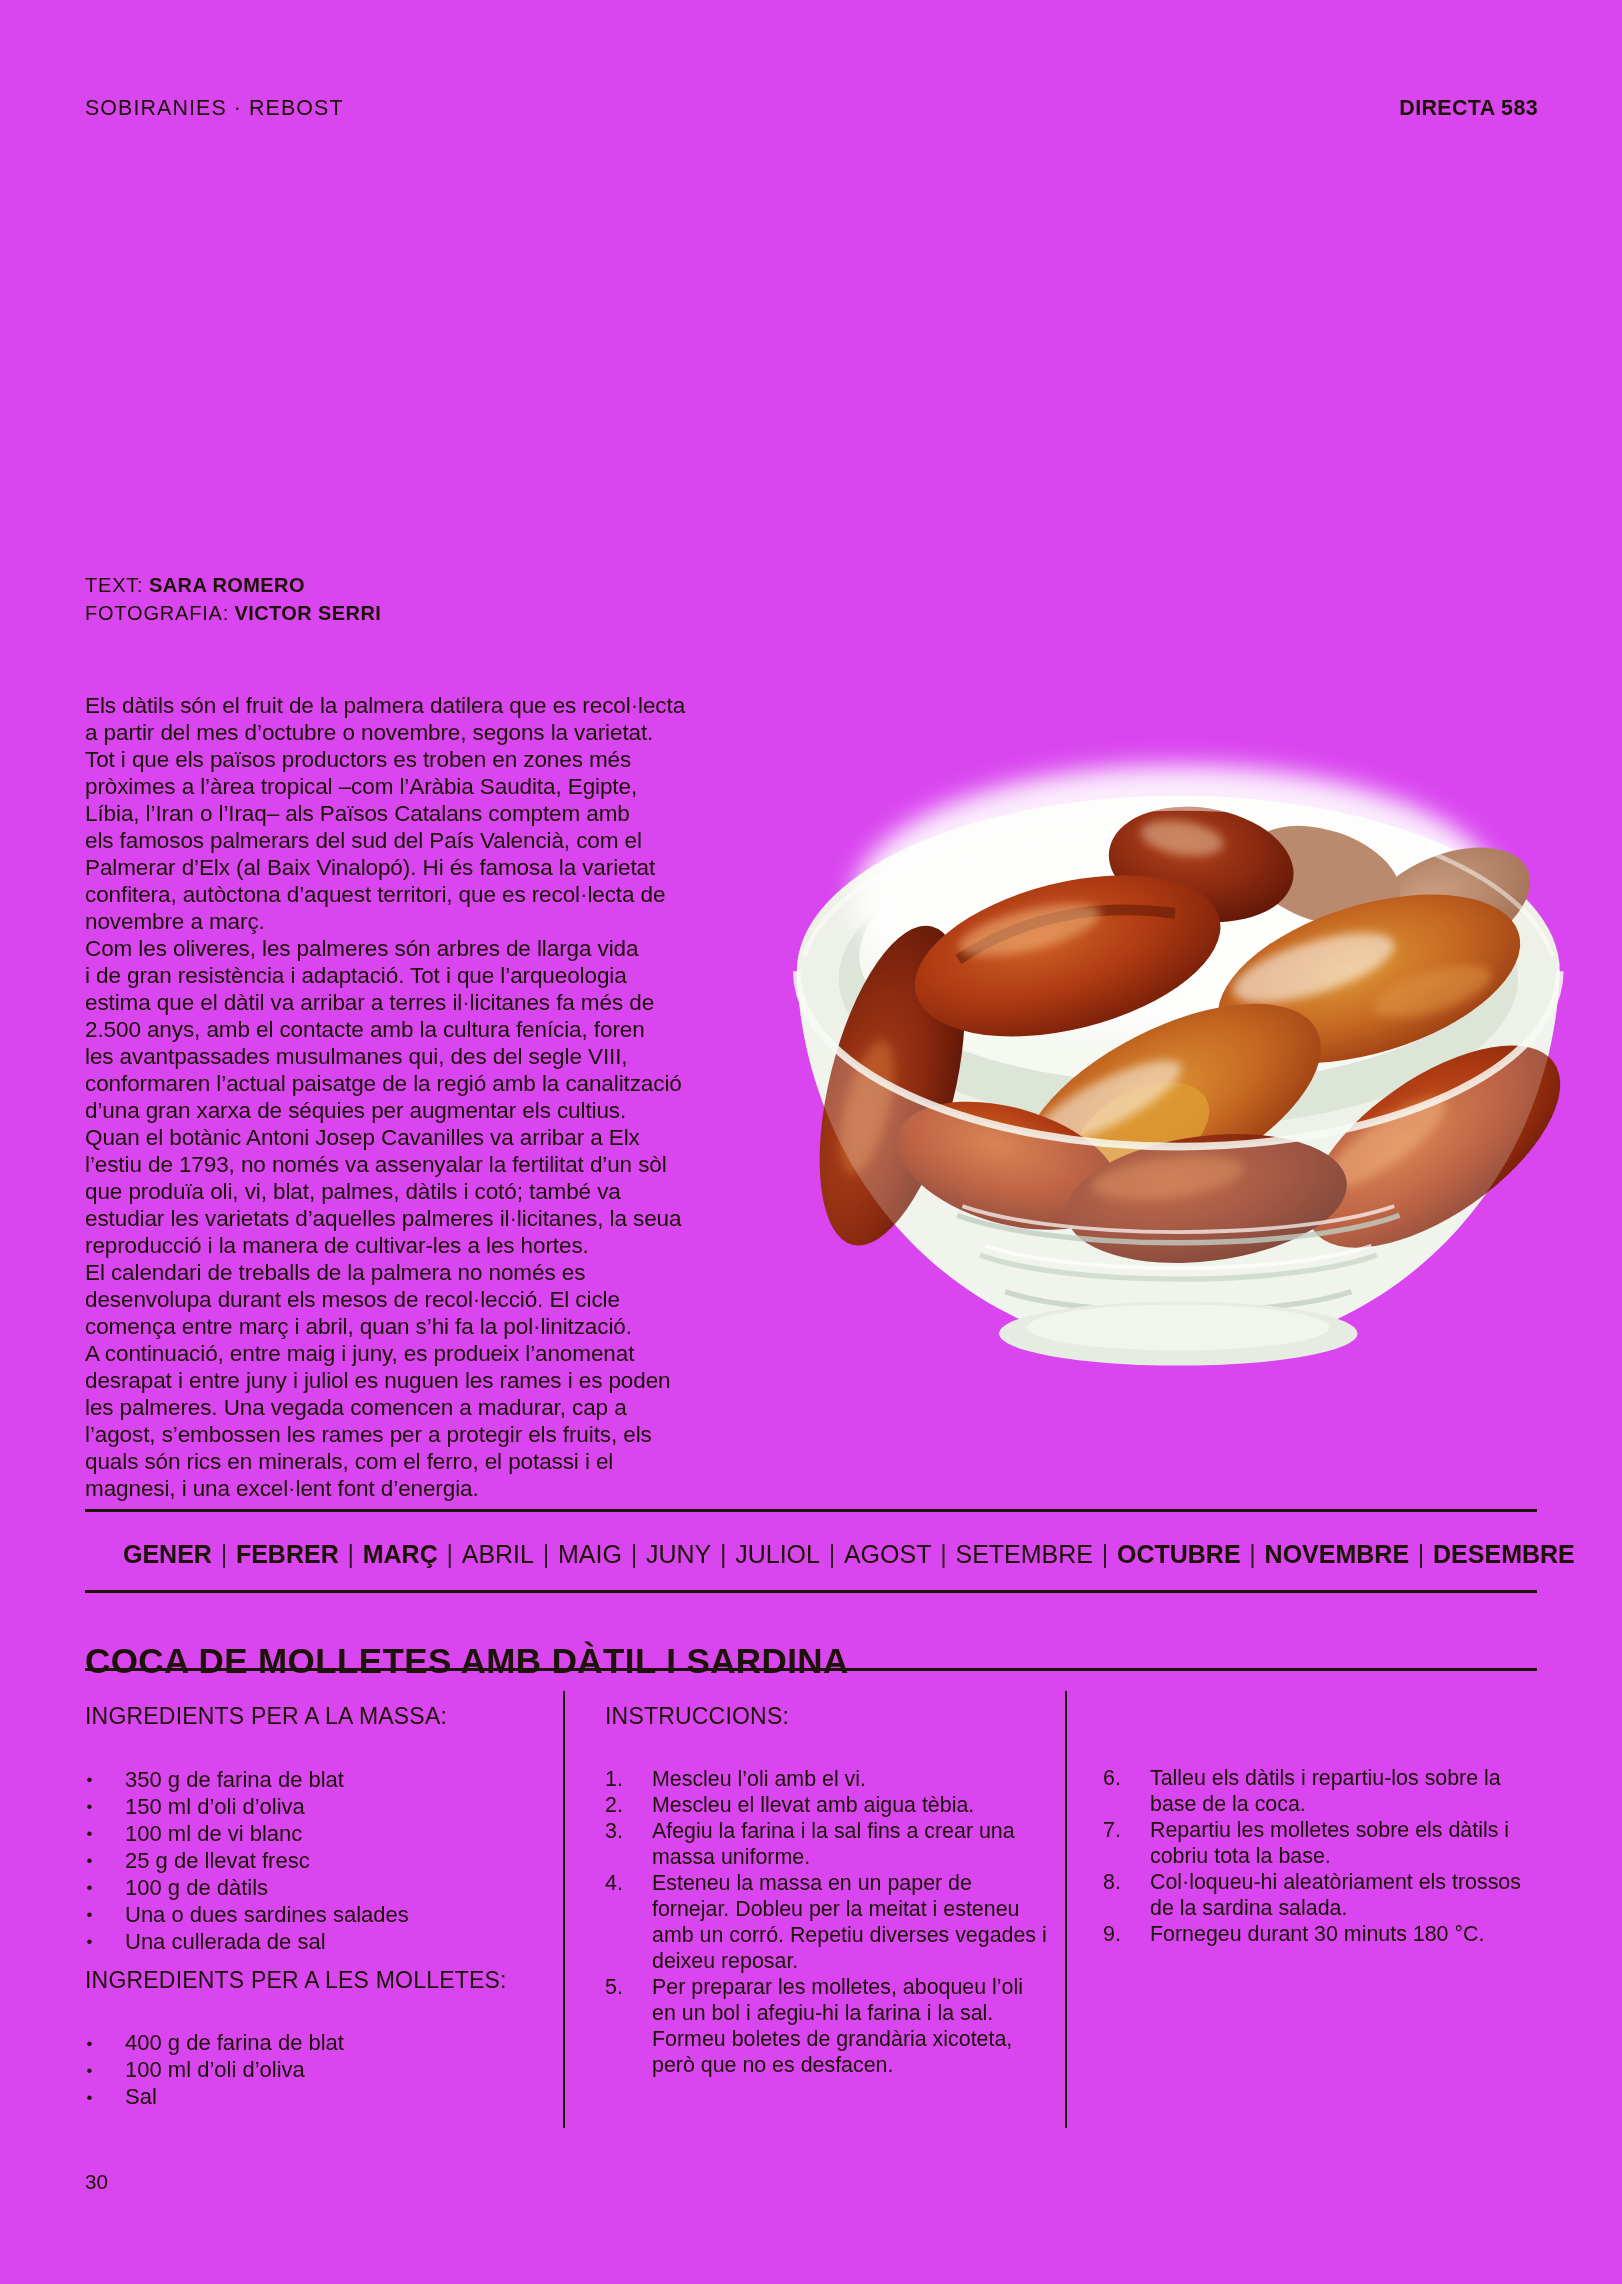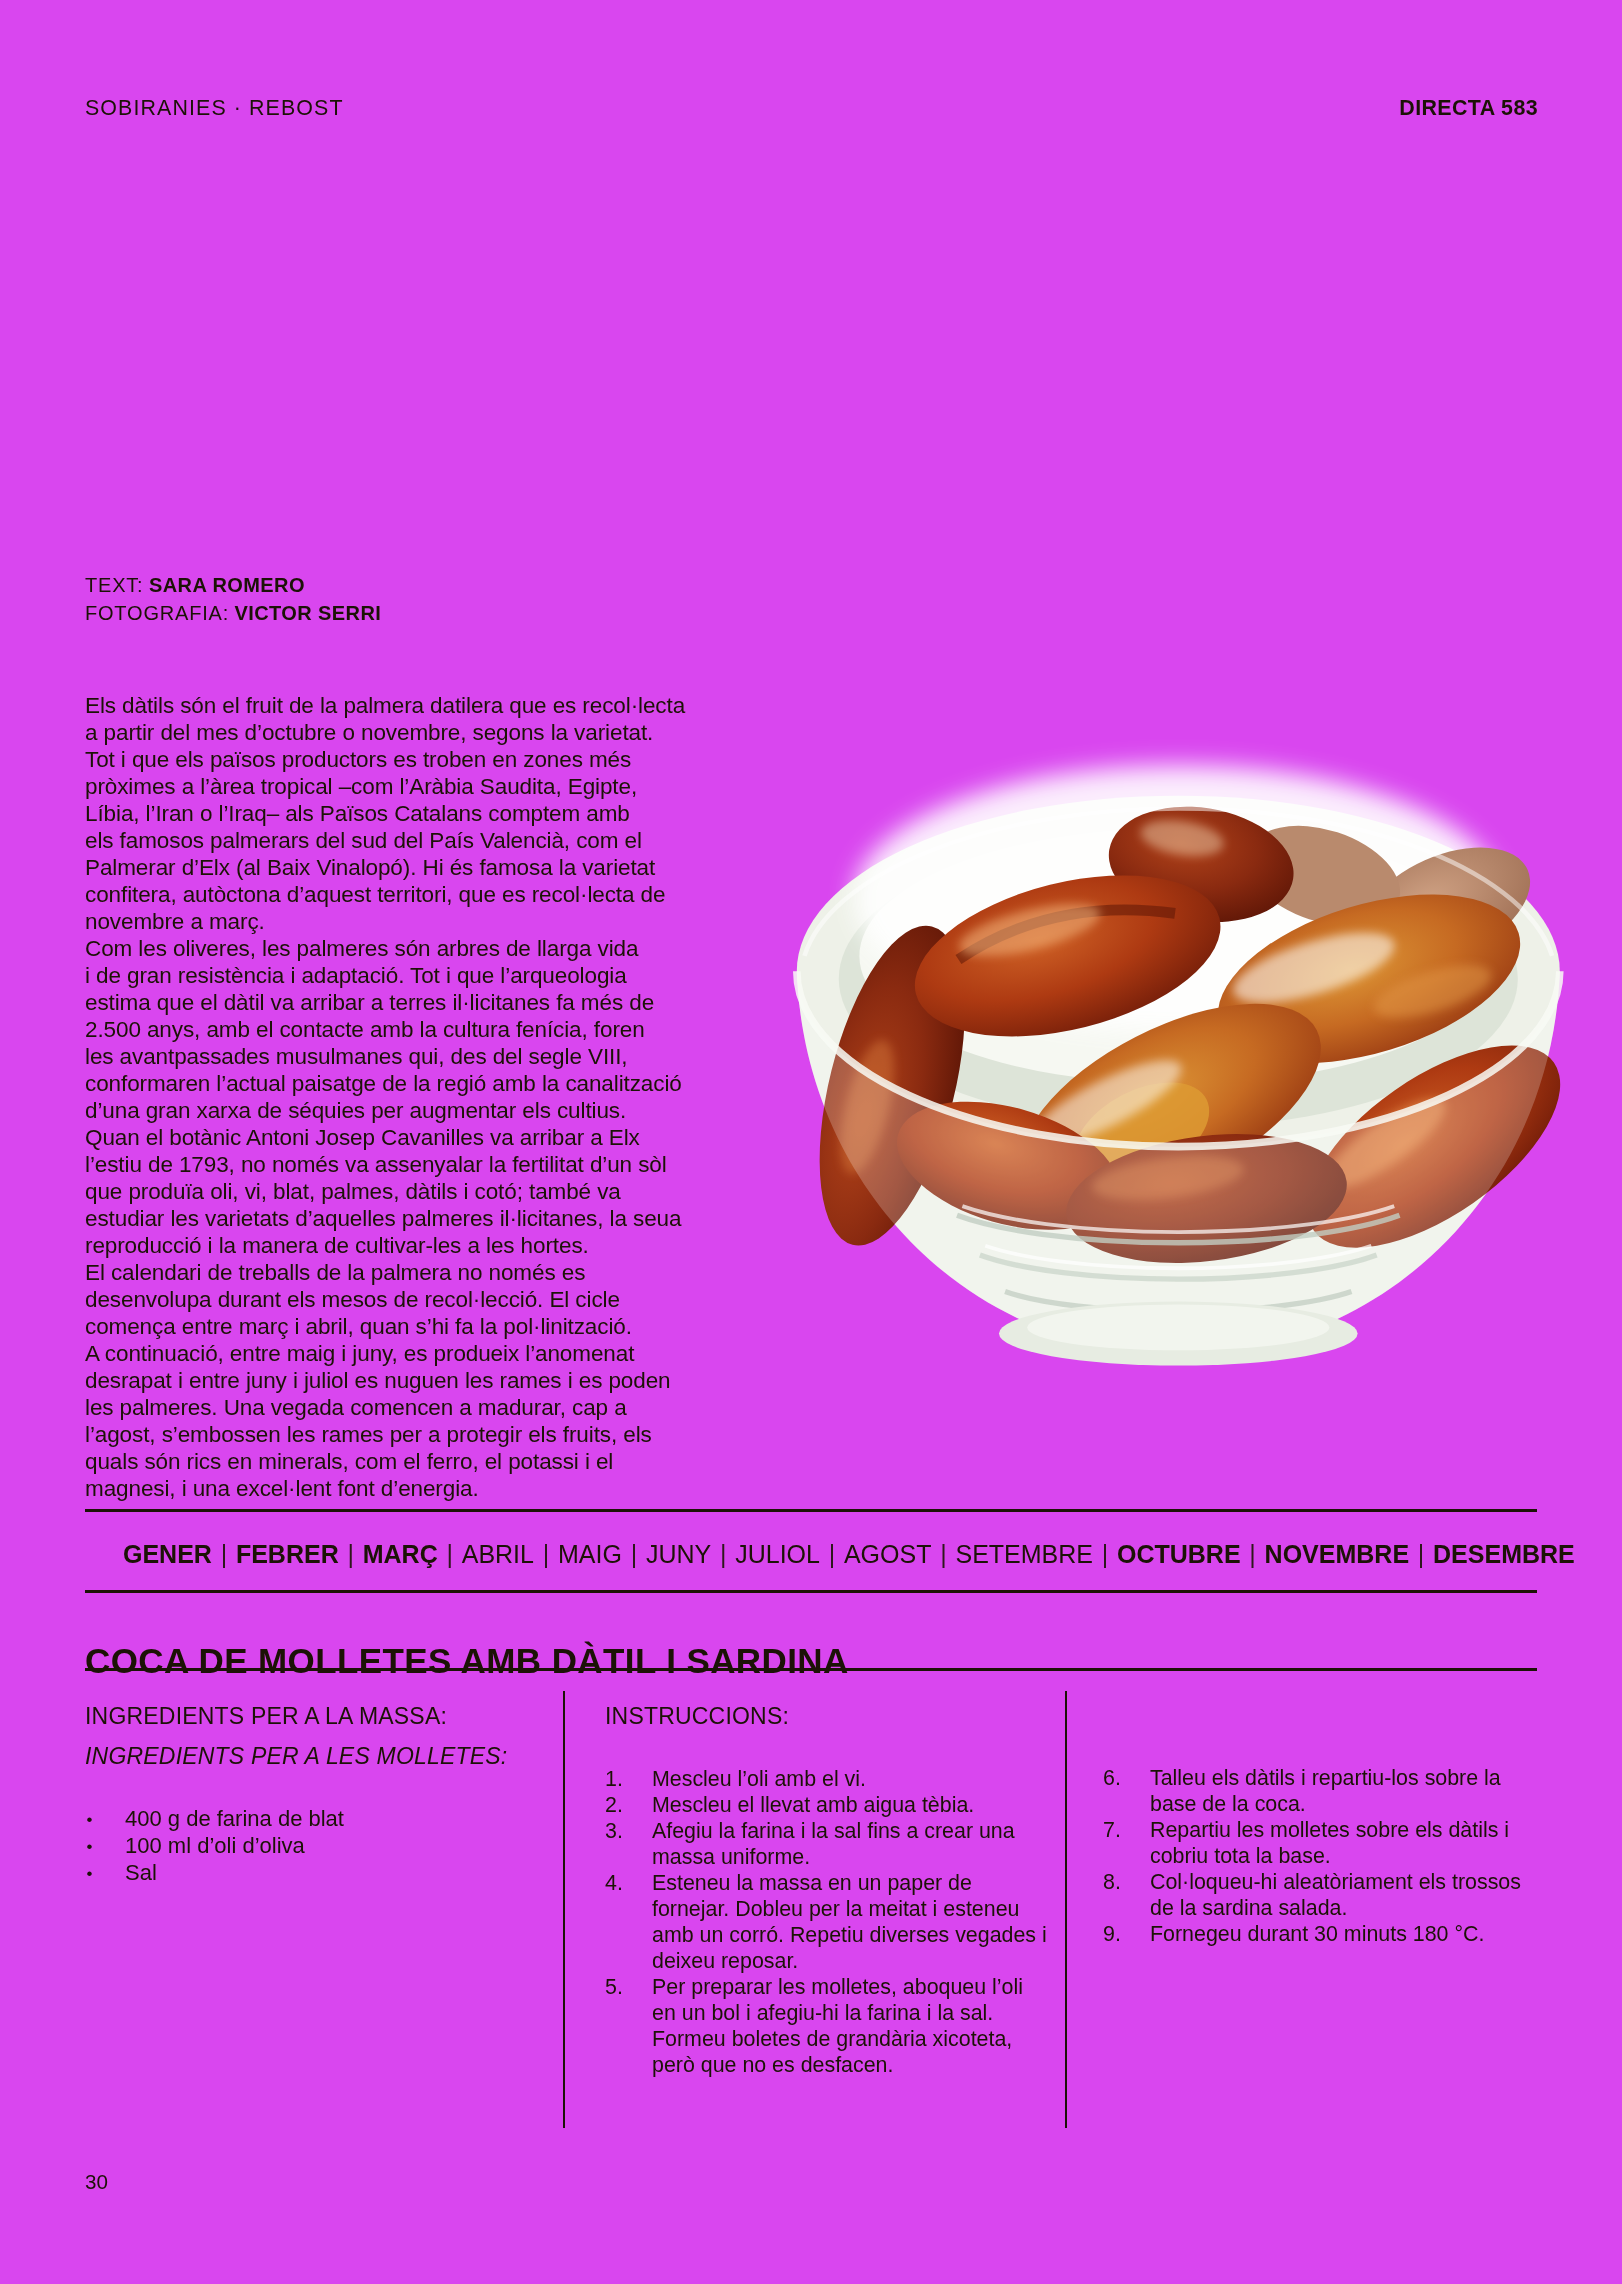--- a/index.html
+++ b/index.html
@@ -62,21 +62,21 @@
   .vdiv{position:absolute;top:0;width:2.3px;height:437px;background:#1c1206;}
   .vdiv.d1{left:478px;}
   .vdiv.d2{left:980px;}
   .col{position:absolute;top:0;}
   .col1{left:0;width:447px;}
   .col2{left:520px;width:443px;}
   .col3{left:1018px;width:434px;}
   .col h3{
     margin:12.2px 0 0 0;font-size:23px;font-weight:normal;line-height:27.5px;letter-spacing:0.2px;
   }
-  .col h3.molletes{font-style:italic;}
+  .col h3.molletes{}
   ul.ing{list-style:none;margin:35px 0 0 0;padding:0;font-size:22px;line-height:27px;}
   ul.ing li{position:relative;padding-left:40px;}
   ul.ing li::before{content:"•";position:absolute;left:1.5px;top:0.8px;font-size:17px;}
   ol.steps{list-style:none;margin:35px 0 0 0;padding:0;font-size:21.4px;line-height:26px;}
   ol.steps li{position:relative;padding-left:47px;counter-increment:step;margin:0;}
   ol.steps li::before{content:counter(step) ".";position:absolute;left:0;top:0;}
   ol.steps.cont{margin-top:74px;}
   
   .page-number{position:absolute;left:85px;top:2170px;font-size:20.6px;}
 </style>
@@ -259,20 +259,29 @@
   <h2 class="recipe-title">COCA DE MOLLETES AMB DÀTIL I SARDINA</h2>
 
   <div class="rule r3"></div>
 
   <div class="recipe">
     <div class="vdiv d1"></div>
     <div class="vdiv d2"></div>
 
     <div class="col col1">
       <h3>INGREDIENTS PER A LA MASSA:</h3>
+      <ul class="ing">
+          <li>350 g de farina de blat</li>
+          <li>150 ml d’oli d’oliva</li>
+          <li>100 ml de vi blanc</li>
+          <li>25 g de llevat fresc</li>
+          <li>100 g de dàtils</li>
+          <li>Una o dues sardines salades</li>
+          <li>Una cullerada de sal</li>
+        </ul>
       <h3 class="molletes">INGREDIENTS PER A LES MOLLETES:</h3>
       <ul class="ing">
           <li>400 g de farina de blat</li>
           <li>100 ml d’oli d’oliva</li>
           <li>Sal</li>
         </ul>
     </div>
 
     <div class="col col2">
       <h3>INSTRUCCIONS:</h3>

